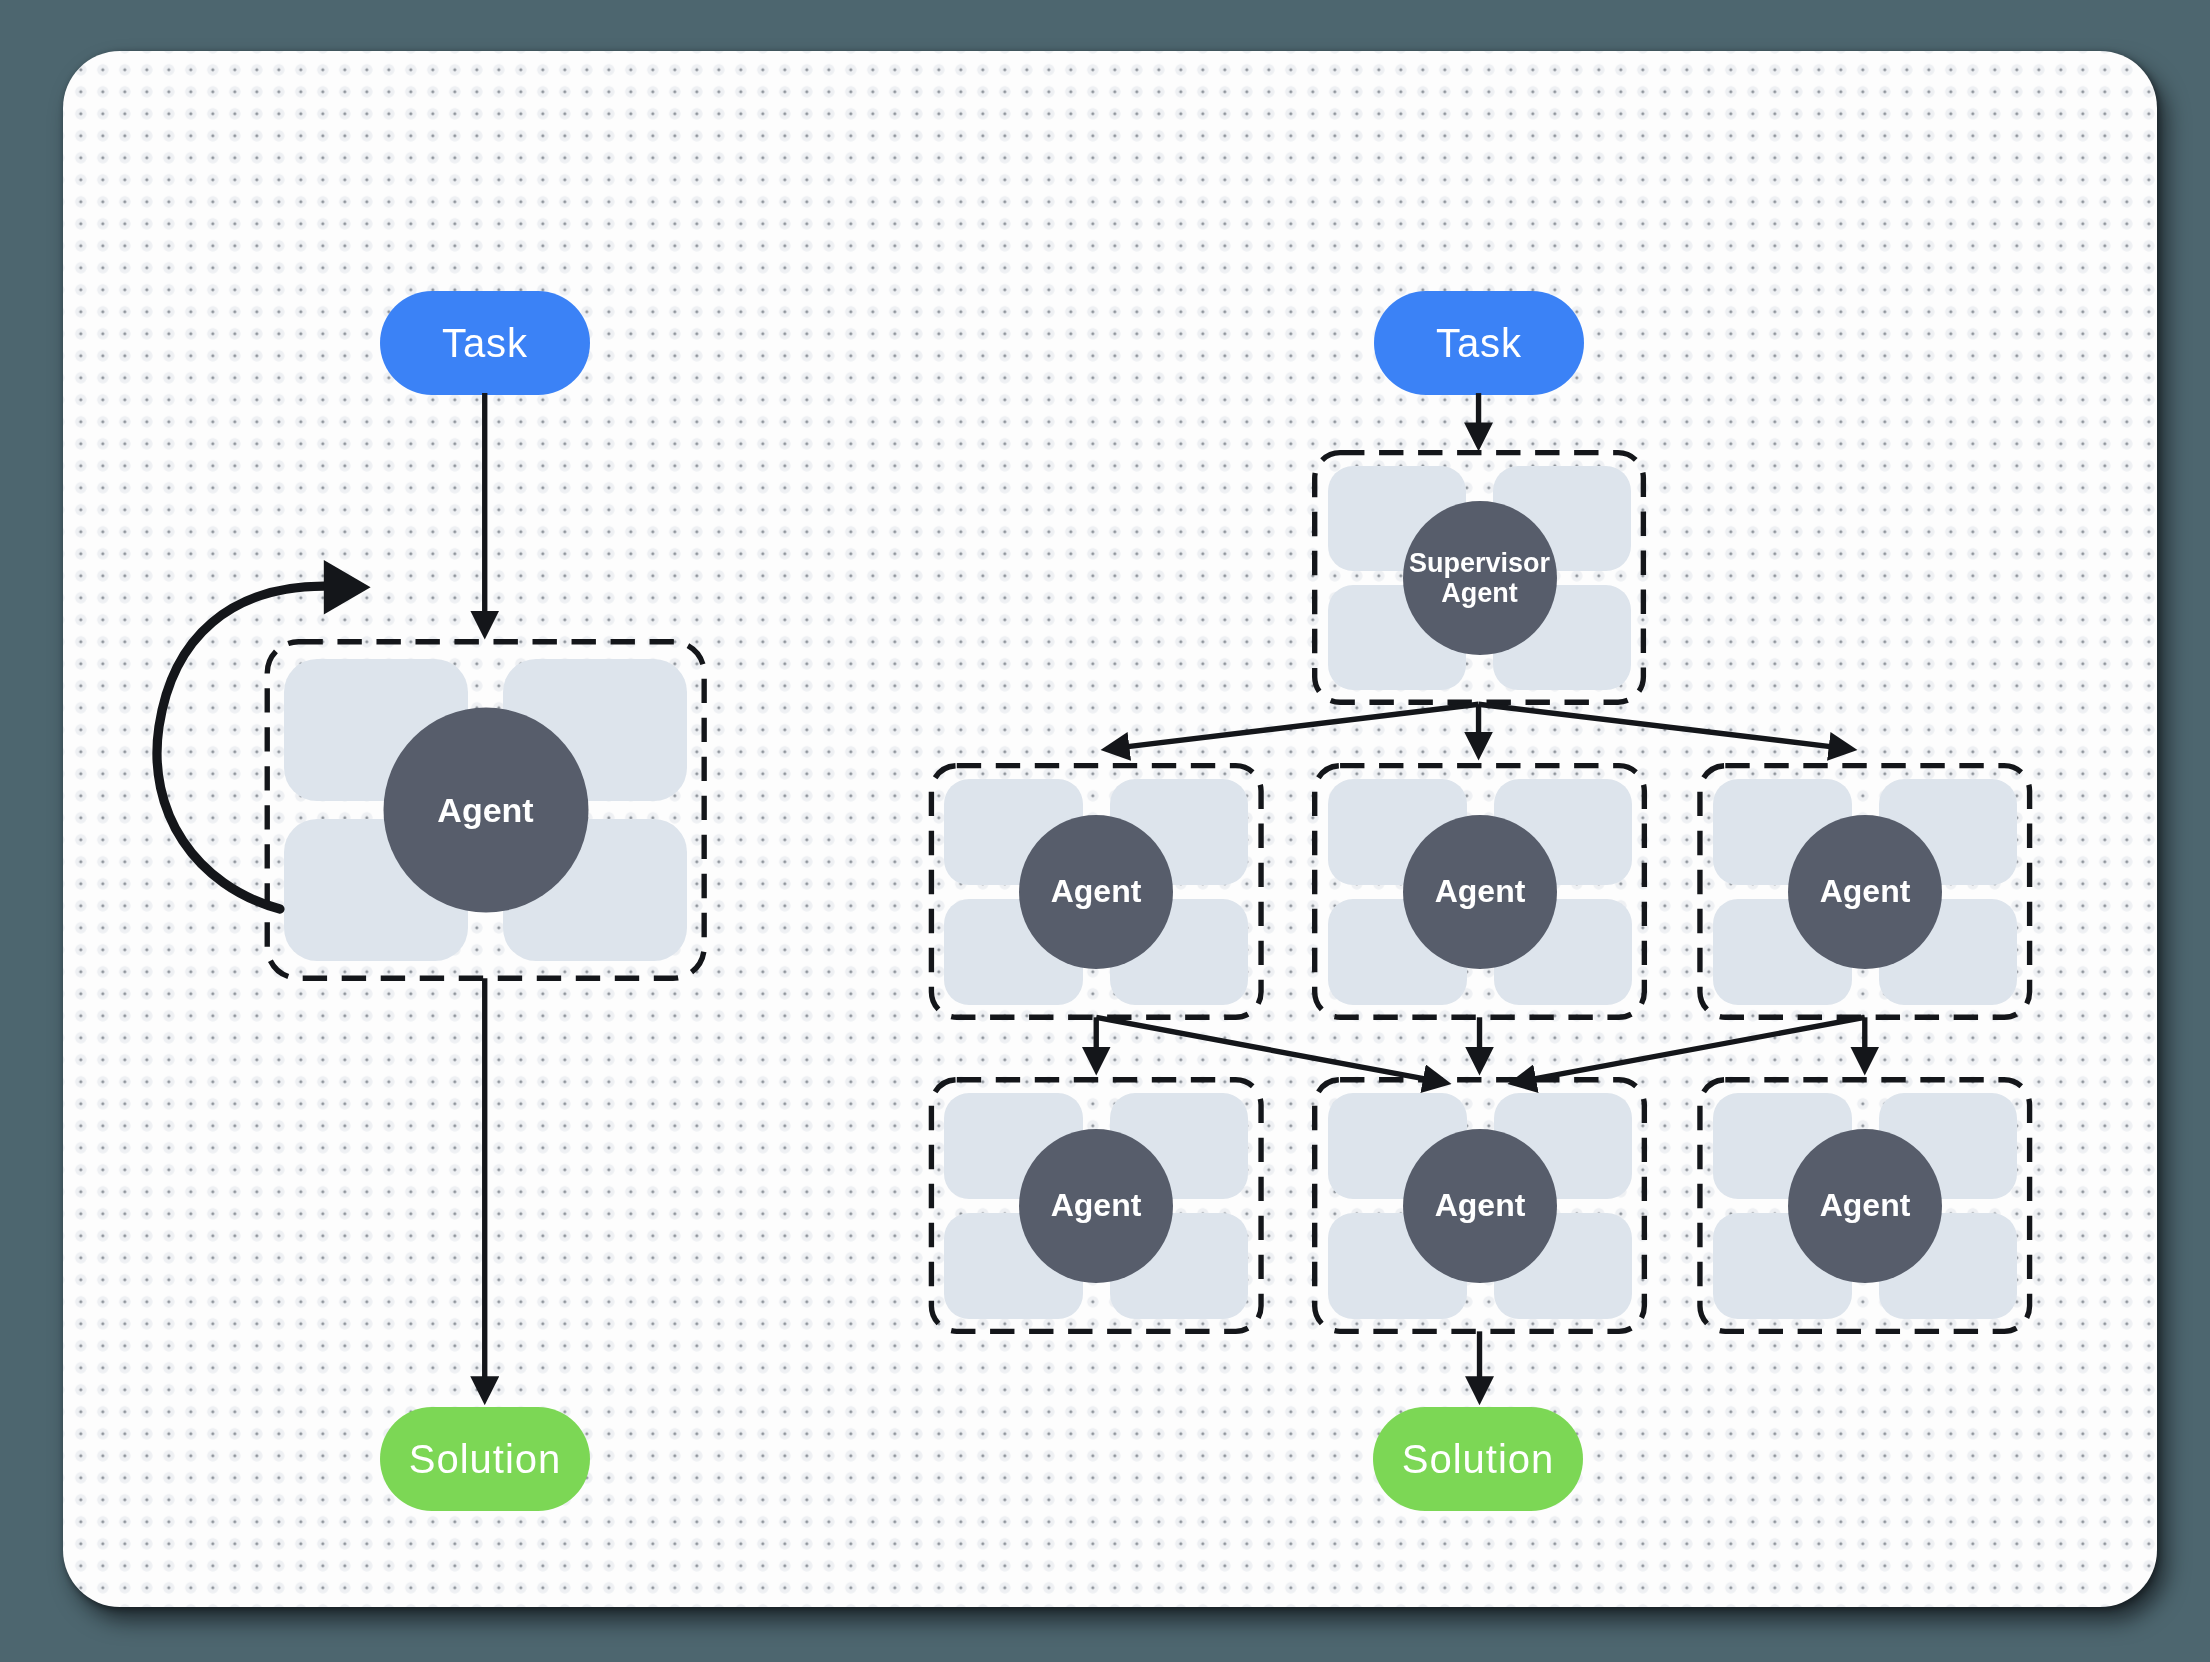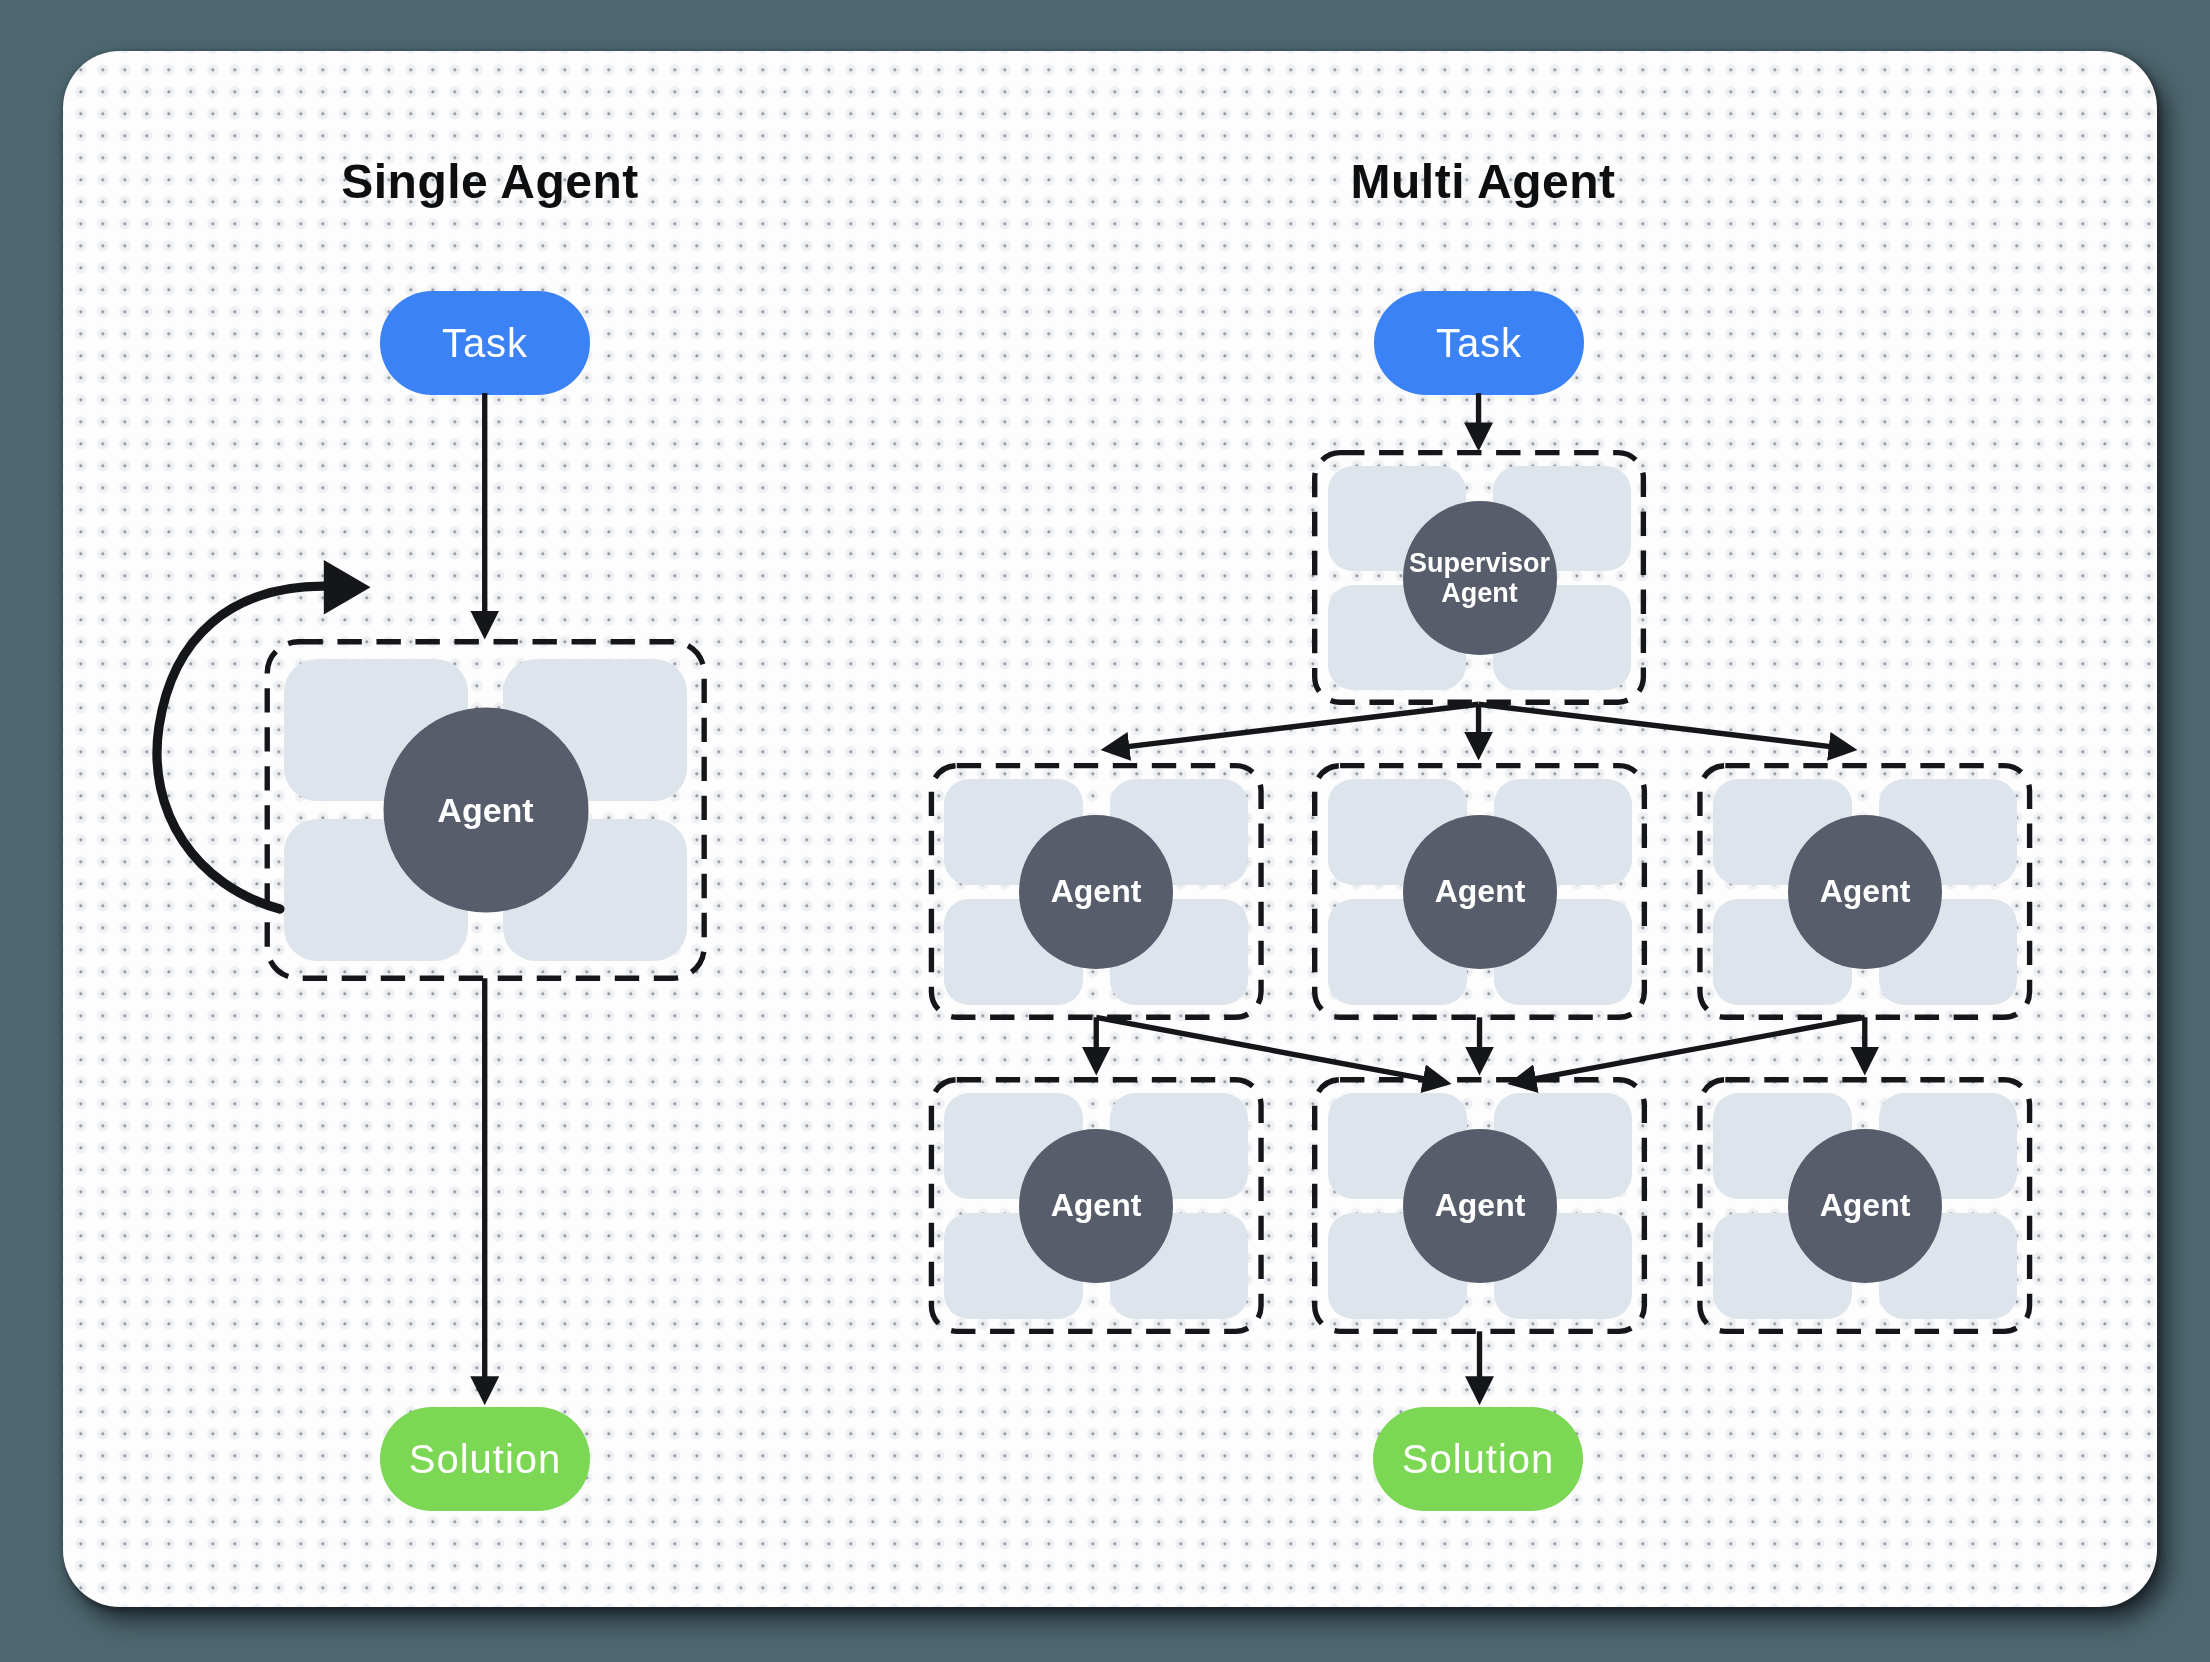--- a/index.html
+++ b/index.html
@@ -48,22 +48,20 @@
   .agentbox.big .core{width:205px;height:205px;font-size:34px;}
   .agentbox.sup .core{font-size:27px;}
   .overlay{position:absolute;left:0;top:0;pointer-events:none;}
 </style>
 </head>
 <body>
 
 <div class="stage">
   <div class="canvas"></div>
 
-  <div class="title" style="left:246px;top:154px;">Single Agent</div>
-  <div class="title" style="left:1239px;top:154px;">Multi Agent</div>
 
   <div class="pill blue" style="left:380px;top:291px;">Task</div>
 
   <div class="agentbox big" style="left:267px;top:642px;width:437px;height:336px;">
     <div class="chip"></div>
     <div class="chip"></div>
     <div class="chip"></div>
     <div class="chip"></div>
     <div class="core">Agent</div>
   </div>

